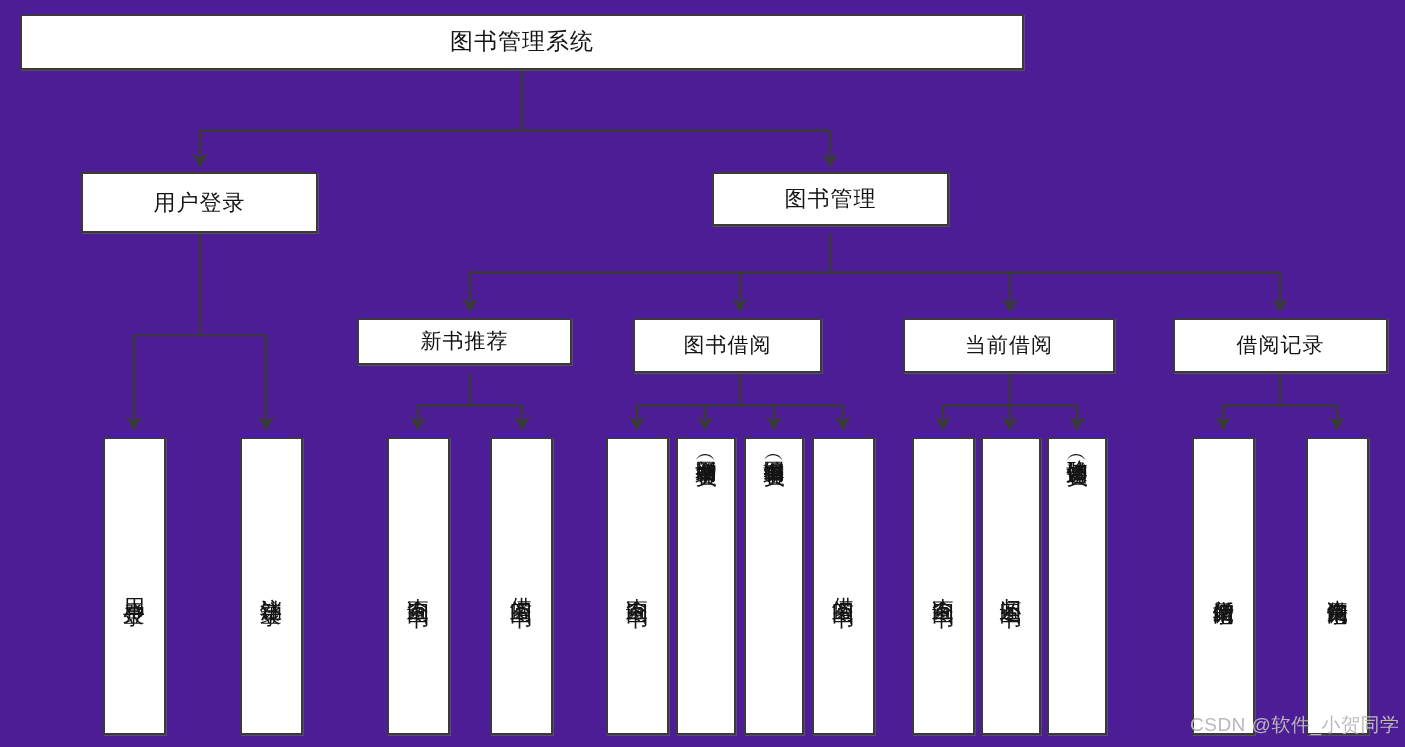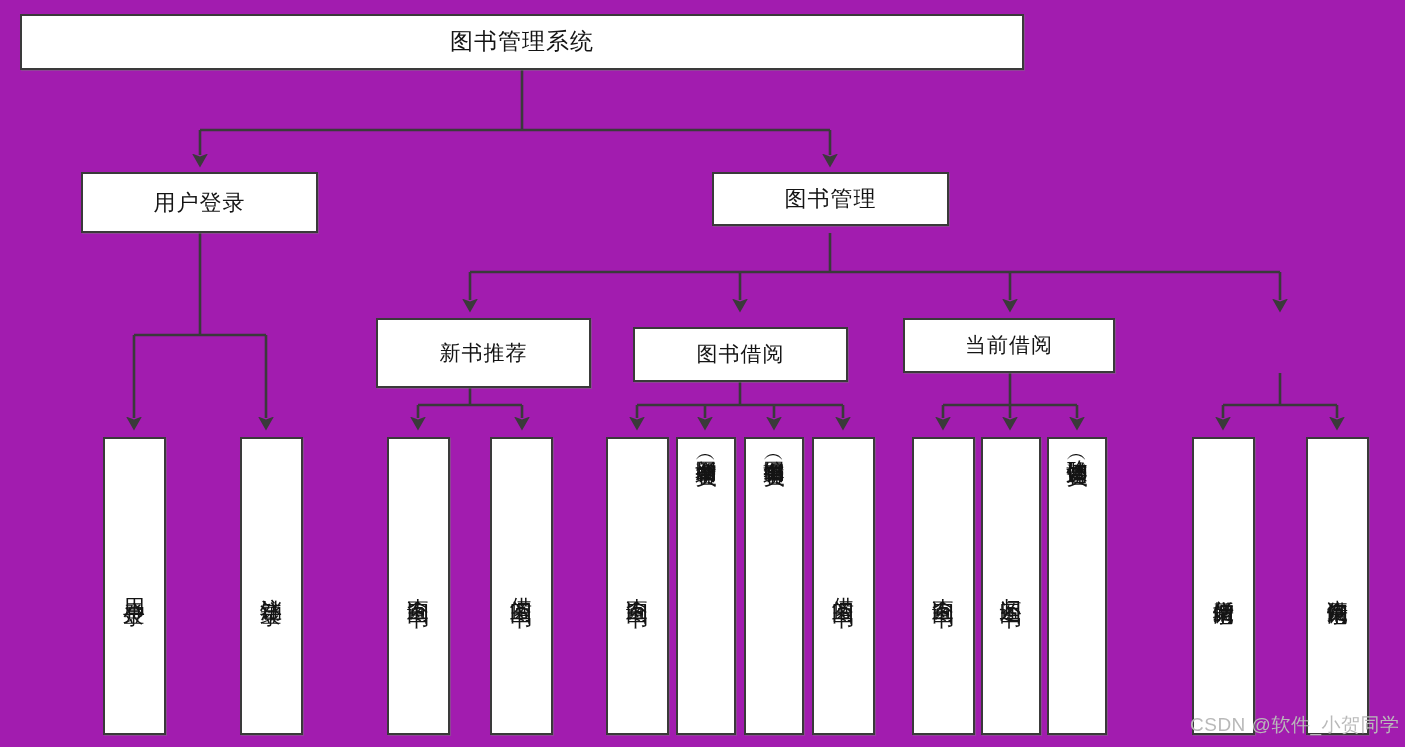--- a/index.html
+++ b/index.html
@@ -4,21 +4,21 @@
 <style>
   html, body {
     margin: 0;
     padding: 0;
     background: #ffffff;
   }
   #canvas {
     position: relative;
     width: 1405px;
     height: 747px;
-    background: #a21caf;
+    background: #4c1d95;
     overflow: hidden;
     font-family: "Liberation Sans", "DejaVu Sans", sans-serif;
   }
   svg.edges {
     position: absolute;
     left: 0;
     top: 0;
     width: 1405px;
     height: 747px;
     pointer-events: none;
@@ -133,29 +133,32 @@
     <span class="label">图书管理系统</span>
   </div>
 
   <div class="node lvl1" style="left:81px; top:172px; width:237px; height:61px;">
     <span class="label">用户登录</span>
   </div>
   <div class="node lvl1" style="left:712px; top:172px; width:237px; height:54px;">
     <span class="label">图书管理</span>
   </div>
 
-  <div class="node lvl2" style="left:376px; top:318px; width:215px; height:70px;">
+  <div class="node lvl2" style="left:357px; top:318px; width:215px; height:47px;">
     <span class="label">新书推荐</span>
   </div>
-  <div class="node lvl2" style="left:633px; top:318px; width:215px; height:55px;margin-top:9px;">
+  <div class="node lvl2" style="left:633px; top:318px; width:189px; height:55px;">
     <span class="label">图书借阅</span>
   </div>
   <div class="node lvl2" style="left:903px; top:318px; width:212px; height:55px;">
     <span class="label">当前借阅</span>
   </div>
+  <div class="node lvl2" style="left:1173px; top:318px; width:215px; height:55px;">
+    <span class="label">借阅记录</span>
+  </div>
 
   <div class="node leaf" style="left:103px; top:437px; width:63px; height:298px;">
     <span class="label">用户登录</span>
   </div>
   <div class="node leaf" style="left:240px; top:437px; width:63px; height:298px;">
     <span class="label">注销登录</span>
   </div>
 
   <div class="node leaf" style="left:387px; top:437px; width:63px; height:298px;">
     <span class="label">查询图书</span>

